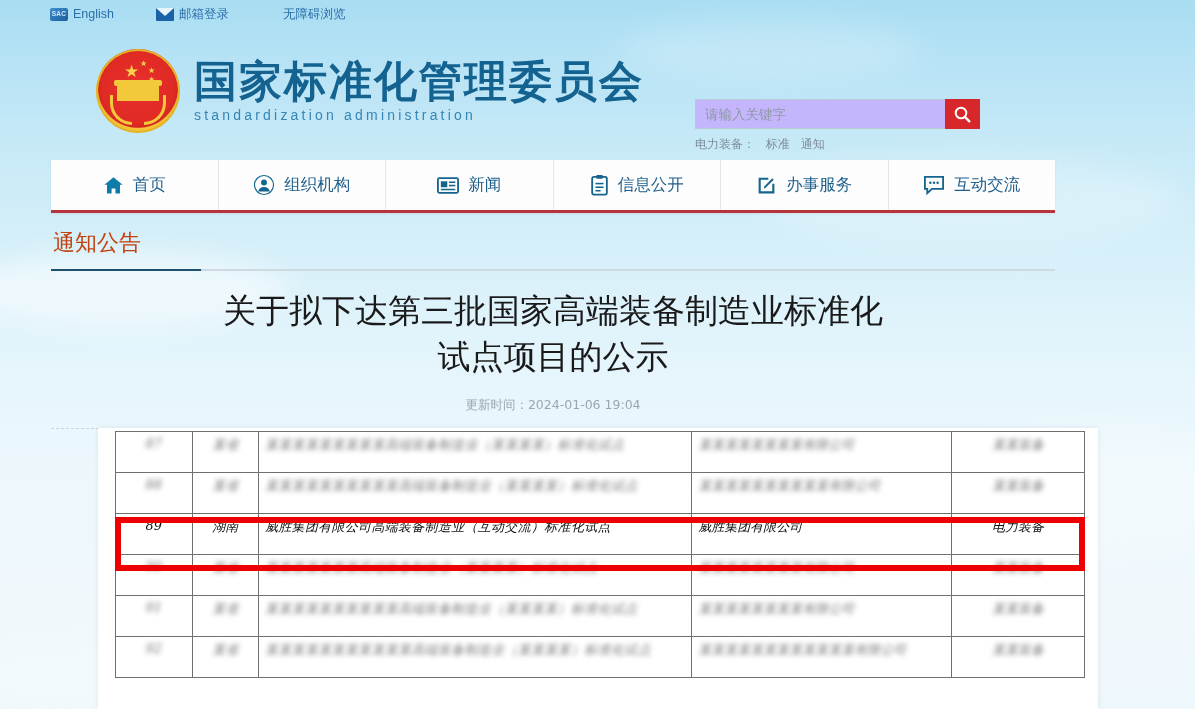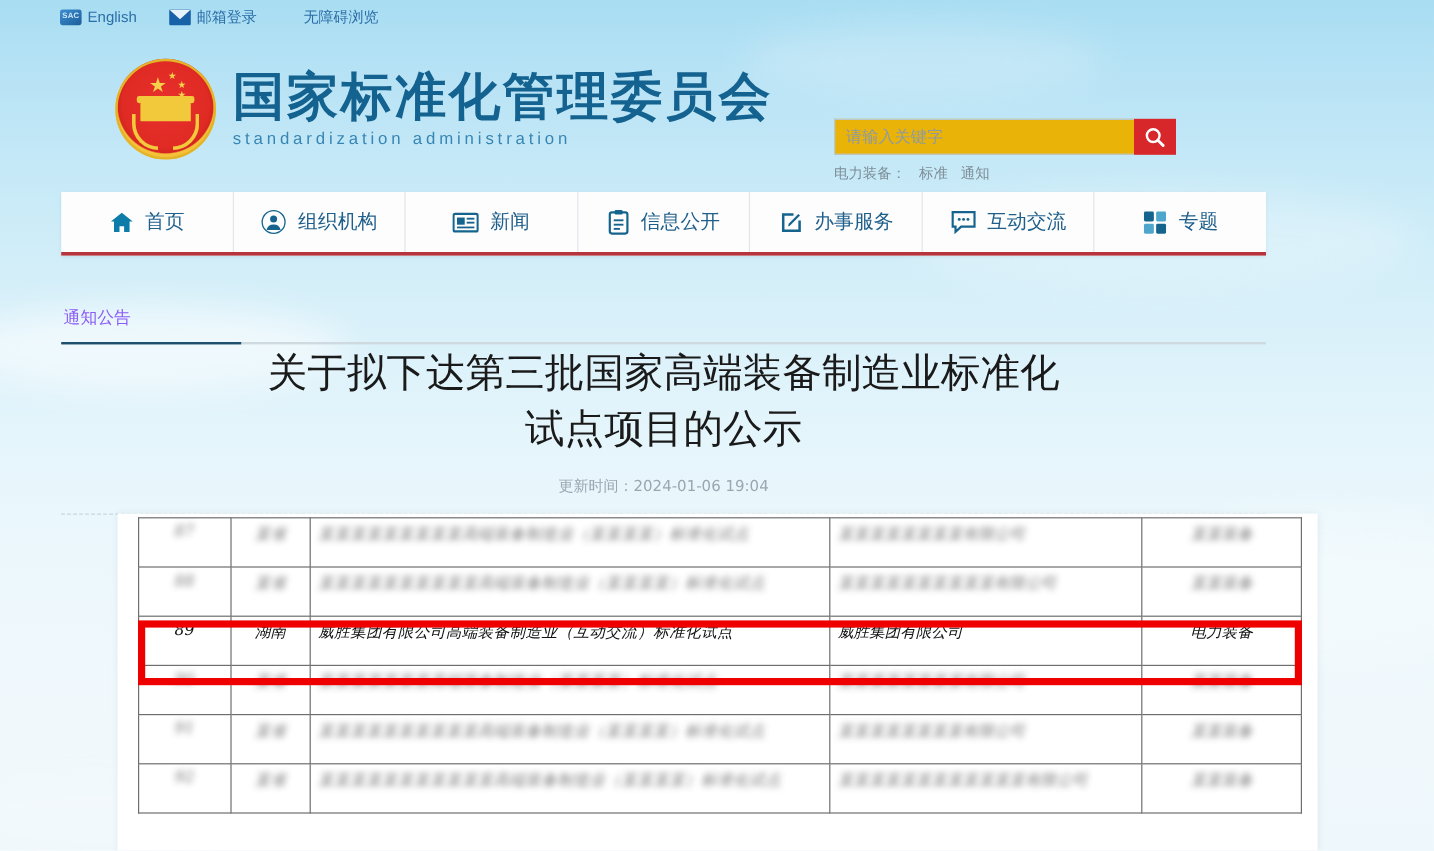--- a/index.html
+++ b/index.html
@@ -24,21 +24,21 @@
   .c1 { left: -40px;  top: 255px; width: 330px; height: 70px; }
   .c2 { left: 200px;  top: 600px; width: 480px; height: 90px; opacity:.5;}
   .c3 { left: 760px;  top: 160px; width: 420px; height: 80px; opacity:.45;}
   .c4 { left: 930px;  top: 430px; width: 330px; height: 120px; opacity:.5;}
   .c5 { left: -60px;  top: 640px; width: 300px; height: 80px; opacity:.45;}
   .c6 { left: 620px;  top: 20px;  width: 300px; height: 60px; opacity:.35;}
 
   
   .topbar {
     position: absolute; left: 0; top: 0; width: 1106px; height: 29px;
-    display: flex; align-items: center; padding-left: 50px; gap: 1px;
+    display: flex; align-items: center; padding-left: 50px; gap: 16px;
     z-index: 5;
   }
   .topbar-item {
     display: flex; align-items: center; gap: 5px;
     font-size: 12.5px; color: #2b6ea8; cursor: pointer;
     margin-right: 26px; line-height: 1;
   }
   .sac-badge {
     width: 18px; height: 13px; border-radius: 2px;
     background: linear-gradient(145deg,#3d8fd0,#1d5d9b);
@@ -108,21 +108,21 @@
   .logo-en {
     font-size: 14px; color: #3686b5; letter-spacing: 3.2px;
     margin-top: 2px; font-family: "Liberation Sans", sans-serif;
   }
 
   
   .search-zone { position: absolute; left: 695px; top: 70px; width: 285px; }
   .search-row { display: flex; height: 30px; }
   .search-input {
     flex: 1; height: 30px; border: 1px solid #b9c9d4; border-right: none;
-    background: #eab308; padding: 2px 9px; font-size: 13.5px; color: #333;
+    background: #c4b5fd; padding: 2px 9px; font-size: 13.5px; color: #333;
     outline: none; font-family: "DejaVu Sans","Liberation Sans",sans-serif;
   }
   .search-input::placeholder { color: #8d9aa4; }
   .search-btn {
     width: 35px; height: 30px; background: #d7272a; border: none;
     cursor: pointer; display: flex; align-items: center; justify-content: center;
   }
   .search-btn svg { display: block; }
   .hotwords {
     margin-top: 7px; font-size: 12px; color: #7d8d99;
@@ -144,24 +144,23 @@
     font-family: "DejaVu Sans","Liberation Sans",sans-serif;
   }
   .nav-item:last-child { border-right: none; }
   .nav-item .ico { display: flex; align-items: center; }
 
   
   .section-tab {
     position: absolute; left: 51px; top: 228px; width: 1004px; z-index: 4;
   }
   .section-tab .lbl {
-    font-size: 14px; color: #8b5cf6; padding-bottom: 11px;
+    font-size: 22px; color: #c2410c; padding-bottom: 11px;
     display: inline-block; padding-left: 2px;
     font-family: "DejaVu Sans","Liberation Sans",sans-serif;
-    margin-top: 28px;
   }
   .section-tab .underline {
     height: 2px; background: #cfd9e0; position: relative;
   }
   .section-tab .underline::before {
     content: ""; position: absolute; left: 0; top: 0; width: 150px; height: 2px;
     background: #1f4f6e;
   }
 
   
@@ -338,31 +337,20 @@
       <svg width="22" height="20" viewBox="0 0 24 22">
         <path d="M2 2h20v13.2H9.8L4.6 20v-4.8H2z" fill="none" stroke="#15648e" stroke-width="2"></path>
         <circle cx="8" cy="8.6" r="1.35" fill="#15648e"></circle>
         <circle cx="12" cy="8.6" r="1.35" fill="#15648e"></circle>
         <circle cx="16" cy="8.6" r="1.35" fill="#15648e"></circle>
       </svg>
     </span>
     <span>互动交流</span>
   </div>
 
-  <div class="nav-item">
-    <span class="ico">
-      <svg width="21" height="21" viewBox="0 0 24 24">
-        <rect x="1.5" y="1.5" width="9.4" height="9.4" rx="1.4" fill="#15648e"></rect>
-        <rect x="13.1" y="1.5" width="9.4" height="9.4" rx="1.4" fill="#4ea6cc"></rect>
-        <rect x="1.5" y="13.1" width="9.4" height="9.4" rx="1.4" fill="#4ea6cc"></rect>
-        <rect x="13.1" y="13.1" width="9.4" height="9.4" rx="1.4" fill="#15648e"></rect>
-      </svg>
-    </span>
-    <span>专题</span>
-  </div>
 </div>
 
 <div class="section-tab">
   <div class="lbl">通知公告</div>
   <div class="underline"></div>
 </div>
 
 <div class="article">
   <div class="art-title">
     <div>关于拟下达第三批国家高端装备制造业标准化</div>

